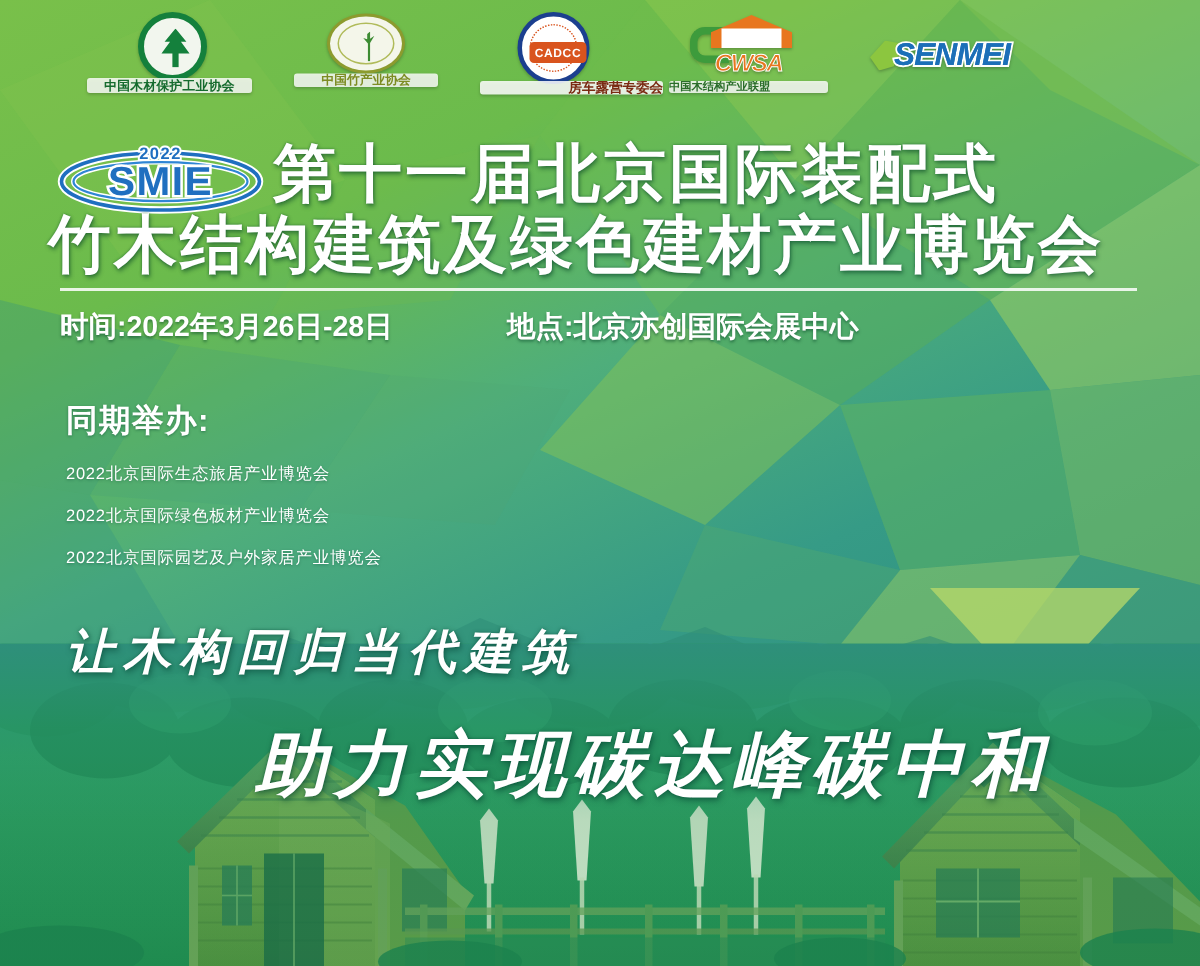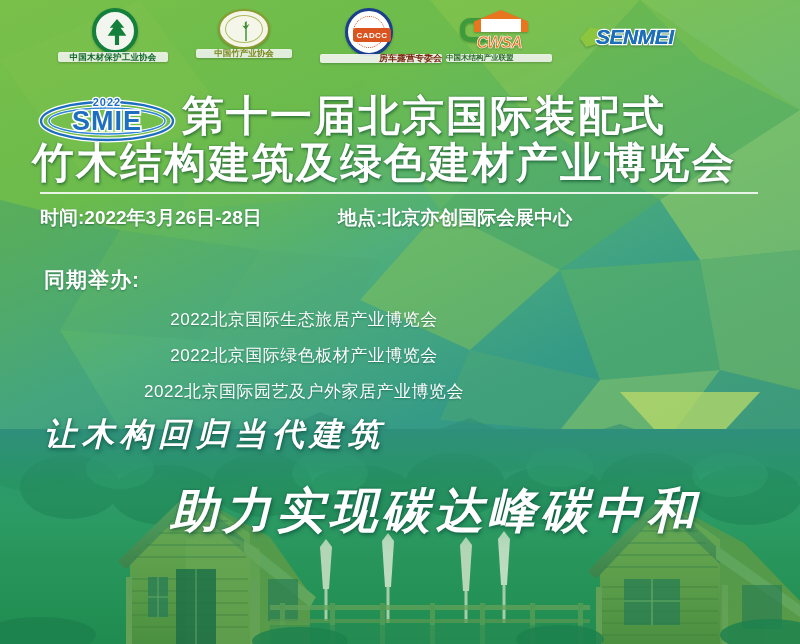--- a/index.html
+++ b/index.html
@@ -172,22 +172,22 @@
   .meta .when { left:0; }
   .meta .where { left:298px; }
 
   
   .concurrent { position:absolute; left:44px; top:266px; width:520px; }
   .concurrent .ctitle {
     font-size:21px; font-weight:bold; color:#fff; letter-spacing:1px;
     margin-bottom:14px; text-shadow:0 1px 2px rgba(0,60,45,.45);
   }
   .concurrent .citem {
-    font-size:17px; color:#ffffff; margin-bottom:13px; letter-spacing:.5px;
-    white-space:nowrap; text-shadow:0 1px 2px rgba(0,60,45,.4);text-align:center;
+    font-size:11px; color:#ffffff; margin-bottom:13px; letter-spacing:.5px;
+    white-space:nowrap; text-shadow:0 1px 2px rgba(0,60,45,.4);
   }
 
   
   .slogan1 {
     position:absolute; left:44px; top:418px;
     font-family:"DejaVu Serif","Liberation Serif",serif;
     font-size:32px; font-weight:bold; font-style:italic; color:#ffffff;
     letter-spacing:6px; white-space:nowrap; line-height:1;
     text-shadow:1px 2px 4px rgba(0,60,45,.55), 0 0 2px rgba(0,70,50,.5);
     text-align:center;

